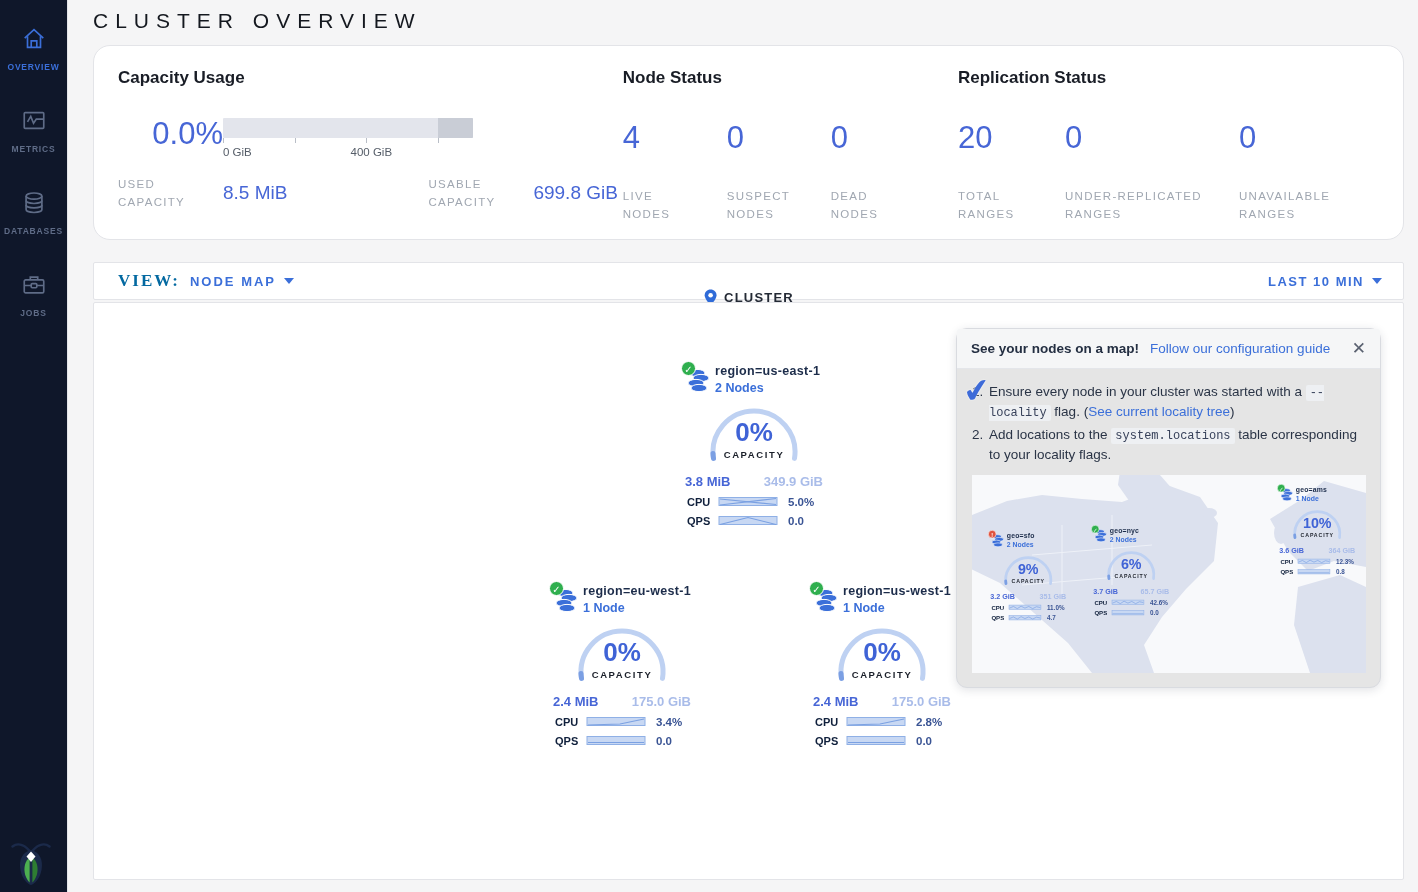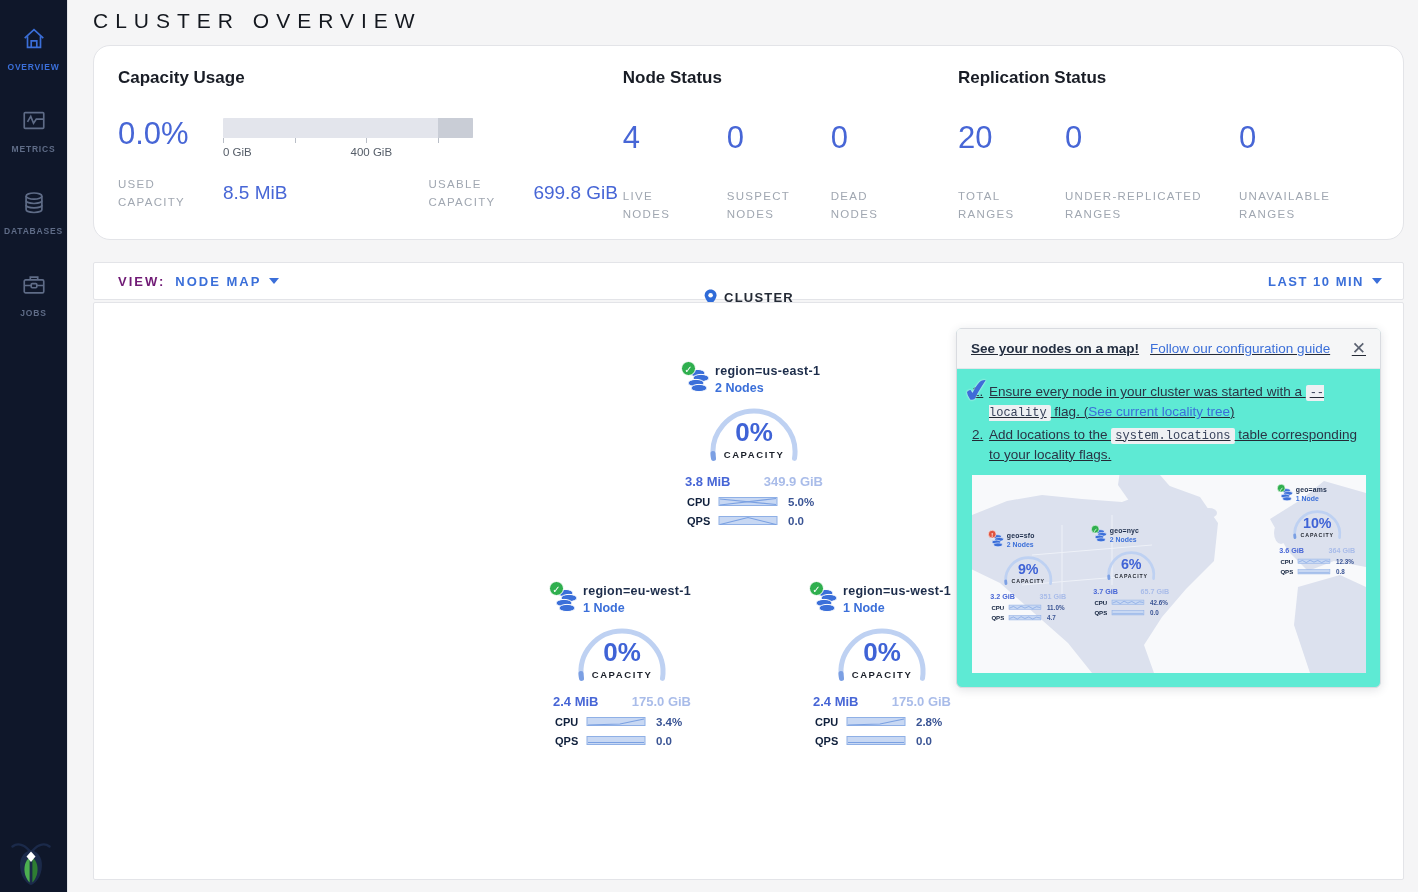--- a/index.html
+++ b/index.html
@@ -22,21 +22,21 @@
 
   .panel { background:#fff; border:1px solid #e3e4e8; border-radius:2px; }
 
   
   .stats-panel { height:195px; display:flex; padding:22px 24px 0;border-radius:17px; }
   .sec-title { font-size:17px; font-weight:700; color:#191d26; }
   .sec-cap { width:527px; }
   .sec-node { width:350px; }
   .sec-repl { flex:1; }
 
-  .cap-row { display:flex; margin-top:30px; }
+  .cap-row { display:flex; margin-top:30px;text-align:right; }
   .cap-pct { font-size:31px; font-weight:500; color:#4766d6; width:105px; line-height:1; }
   .cap-bar-wrap { width:250px; }
   .cap-bar { position:relative; height:20px; width:250px; background:#e3e5ec; border-radius:1px; overflow:hidden; }
   .cap-bar .bar-dark { position:absolute; right:0; top:0; height:100%; width:14.2%; background:#c9cdd6; }
   .cap-ticks { position:relative; height:6px; }
   .cap-tick { position:absolute; top:0; width:1px; height:5px; background:#b9bec7; }
   .cap-tick-labels { position:relative; height:14px; margin-top:2px; }
   .cap-tick-label { position:absolute; font-size:11.5px; color:#555d68; }
   .cap-stats { display:flex; margin-top:16px; }
   .stat-pair { display:flex; align-items:center; }
@@ -52,21 +52,21 @@
   .sec-node .stat-col { width:104px; }
   .sec-repl .stat-col-0 { width:107px; }
   .sec-repl .stat-col-1 { width:174px; }
   .sec-repl .stat-col-2 { width:140px; }
   .sec-repl .stat-col-1 .stat-label { width:150px; }
   .sec-node .stat-label, .sec-repl .stat-label { width:80px;margin-top:35px; }
 
   
   .toolbar { margin-top:22px; height:38px; display:flex; align-items:center; padding:0 21px 0 24px; position:relative; }
   .tb-left { display:flex; align-items:center; cursor:pointer; }
-  .tb-view-label { font-size:13px; font-weight:700; letter-spacing:2px; color:#701a75; }
+  .tb-view-label { font-size:17px; font-weight:700; letter-spacing:2px; color:#0369a1;font-family:Liberation Serif, serif; }
   .tb-view-value { font-size:13px; font-weight:700; letter-spacing:2px; color:#3b6fd9; margin-left:10px; }
   .caret { display:inline-block; width:0; height:0; border-left:5px solid transparent; border-right:5px solid transparent; border-top:6px solid #3b6fd9; margin-left:8px; vertical-align:middle; }
   .tb-center { position:absolute; left:50%; top:16px; height:100%; transform:translateX(-50%); display:flex; align-items:center; cursor:pointer; }
   .tb-crumb { font-size:13px; font-weight:700; letter-spacing:1.2px; color:#242a35; margin-left:7px; }
   .tb-right { margin-left:auto; display:flex; align-items:center; cursor:pointer; }
   .tb-time { font-size:13px; font-weight:700; letter-spacing:1.5px; color:#3b6fd9; }
 
   
   .map-panel { margin-top:2px; height:578px; position:relative; }
 
@@ -89,21 +89,21 @@
   .rc-values .used { font-size:13px; font-weight:700; color:#4766d6; }
   .rc-values .total { font-size:13px; font-weight:700; color:#a9bce9; }
   .rc-row { display:flex; align-items:center; padding:0 2px 0 8px; margin-top:6px; }
   .rc-row-label { width:30px; font-size:11px; font-weight:700; color:#10203c; }
   .spark { width:62px; height:13px; }
   .spark .band { fill:#c8d8f3; stroke:#8fb0e6; stroke-width:1; }
   .spark polyline { fill:none; stroke:#7ba1e2; stroke-width:1.2; }
   .rc-row-val { font-size:11.5px; font-weight:700; color:#3a5494; margin-left:9px; }
 
   
-  .popup { position:absolute; left:862px; top:25px; width:425px; background:#5eead4; border:1px solid #d9dbe0; border-radius:6px; box-shadow:0 2px 10px rgba(40,50,70,.14); z-index:4;text-decoration:underline; }
+  .popup { position:absolute; left:862px; top:25px; width:425px; background:#e5e5e5; border:1px solid #d9dbe0; border-radius:11px; box-shadow:0 2px 10px rgba(40,50,70,.14); z-index:4; }
   .popup-header { display:flex; align-items:center; background:#f5f6f7; border-bottom:1px solid #e4e6ea; padding:11px 14px; border-radius:3px 3px 0 0; }
   .popup-title { font-size:13.5px; font-weight:700; color:#242f42; }
   .popup-link { font-size:13.5px; color:#3b6fd9; margin-left:11px; cursor:pointer; }
   .popup-close { margin-left:auto; font-size:17px; color:#5a6170; cursor:pointer; line-height:1; }
   .popup-body { padding:13px 16px 14px 15px; position:relative; }
   .step { display:flex; font-size:13.5px; color:#2a3446; line-height:1.5; }
   .step .num { width:17px; flex:none; }
   .step + .step { margin-top:2px; }
   .step code { font-family:"Liberation Mono","DejaVu Sans Mono",monospace; font-size:12px; background:#eef0f3; border-radius:2px; padding:1px 4px; color:#37415a; }
   .step a { color:#3b6fd9; text-decoration:none; cursor:pointer; }

